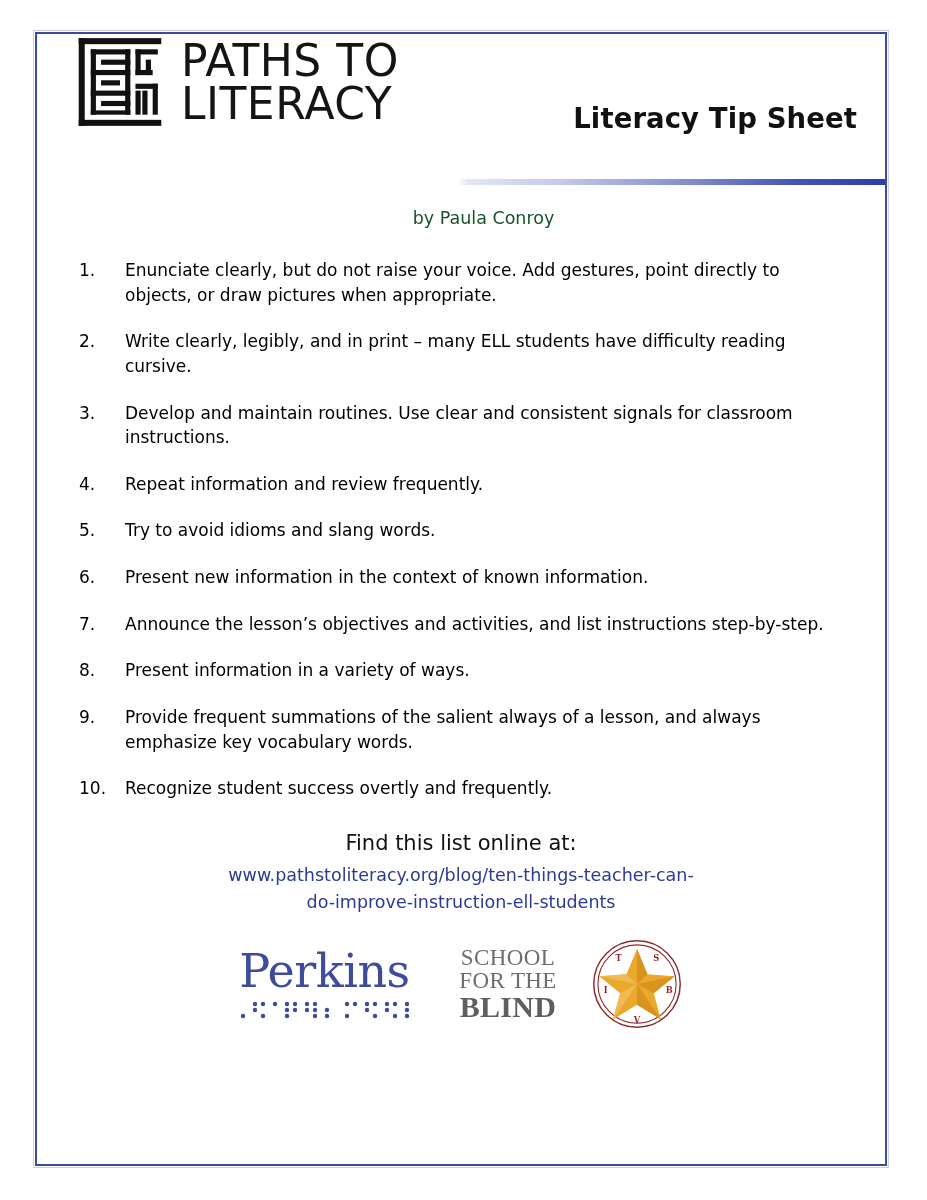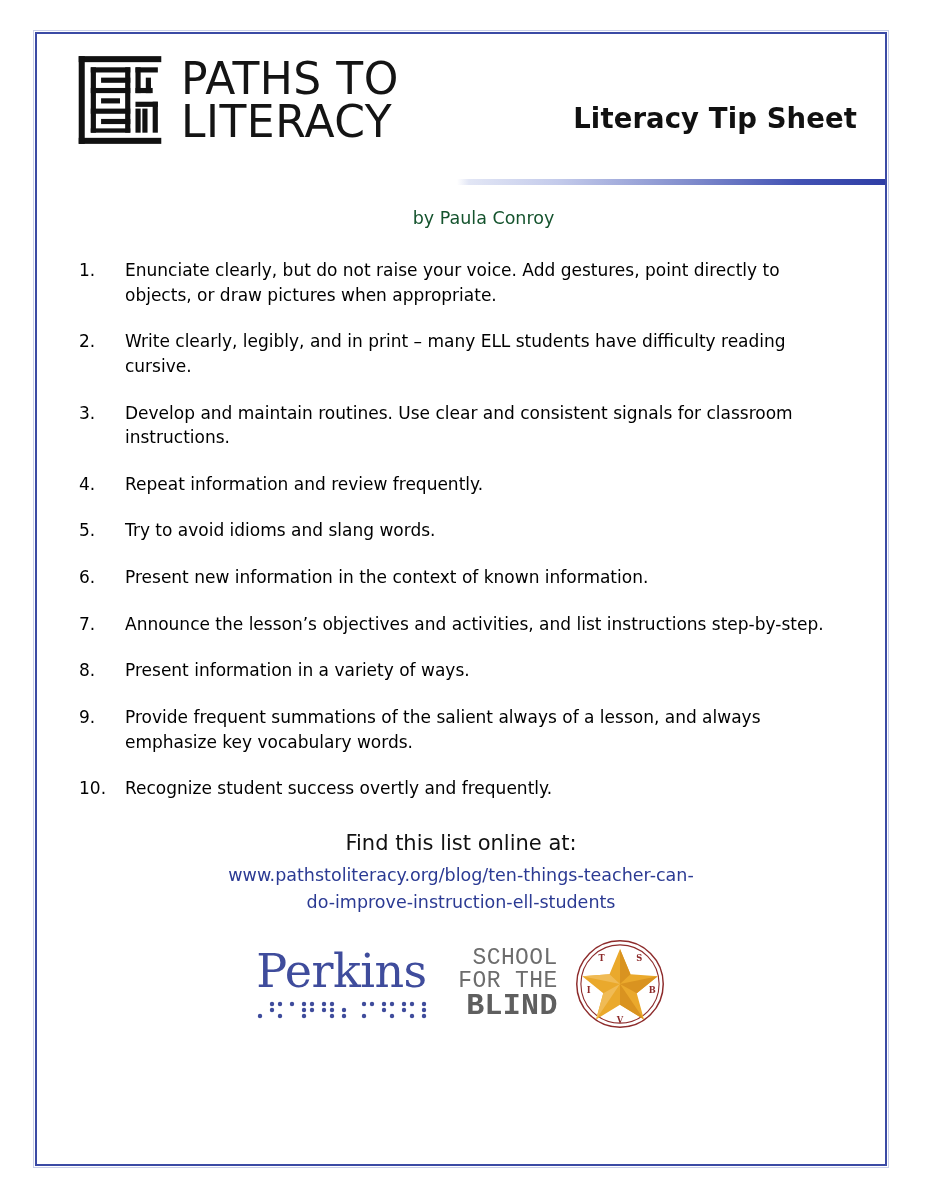--- a/index.html
+++ b/index.html
@@ -36,21 +36,21 @@
   }
 
   
   .header {
     position: relative;
     height: 148px;
   }
   .brand {
     position: absolute;
     left: 40px;
-    top: 20px;
+    top: 2px;
     display: flex;
     align-items: center;
     gap: 18px;
   }
   .brand-mark {
     width: 86px;
     height: 92px;
     flex: 0 0 auto;
   }
   .brand-words {
@@ -163,44 +163,45 @@
     margin-left: auto;
     margin-right: auto;
   }
 
   
   .footer {
     margin-top: 22px;
     display: flex;
     align-items: center;
     justify-content: center;
+    gap: 18px;
   }
   .perkins-wrap {
     display: flex;
     flex-direction: column;
     align-items: flex-start;
   }
   .perkins-word {
     font-family: "DejaVu Serif", serif;
     font-size: 46px;
     font-weight: 400;
     color: #3f4c9c;
     letter-spacing: -0.5px;
     line-height: 1;
   }
   .braille {
     margin-top: 6px;
     height: 20px;
     width: 200px;
   }
   .sfb {
-    font-family: Liberation Mono, monospace;
+    font-family: Liberation Serif, serif;
     color: #6d6d6d;
     line-height: 0.98;
-    text-align: right;
+    text-align: center;
     margin-left: 2px;
   }
   .sfb .r1 { font-size: 23px; letter-spacing: 0.4px; display:block; }
   .sfb .r2 { font-size: 23px; letter-spacing: 0.4px; display:block; }
   .sfb .r3 { font-size: 30px; font-weight: bold; letter-spacing: 0.3px; display:block; color:#5f5f5f;}
   .seal {
     width: 92px;
     height: 92px;
     margin-left: 16px;
   }

